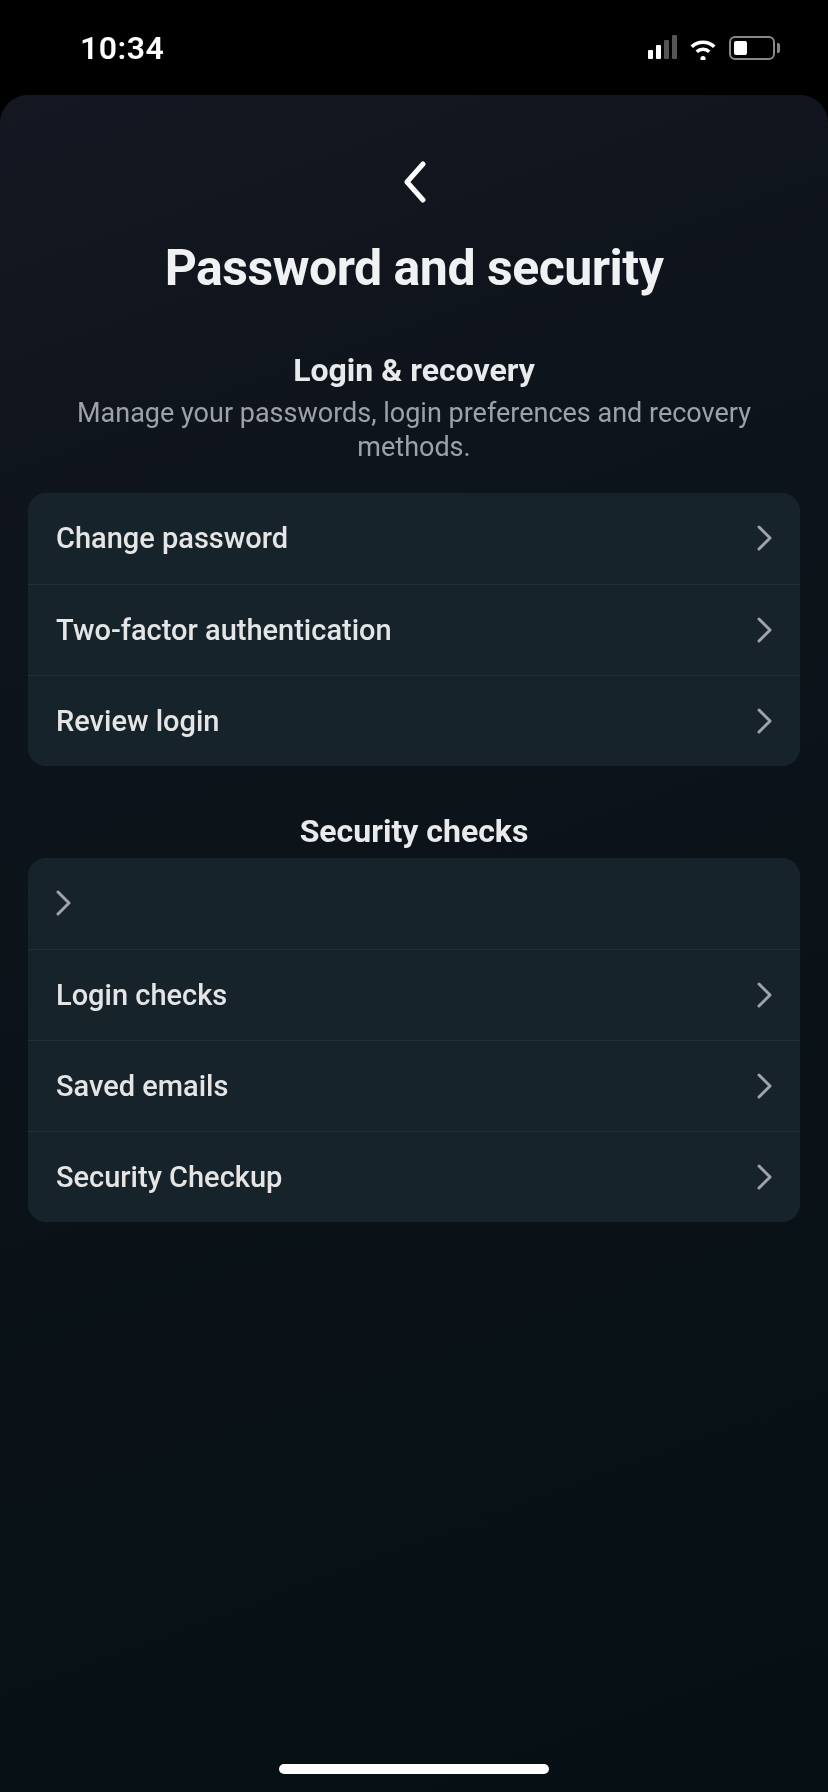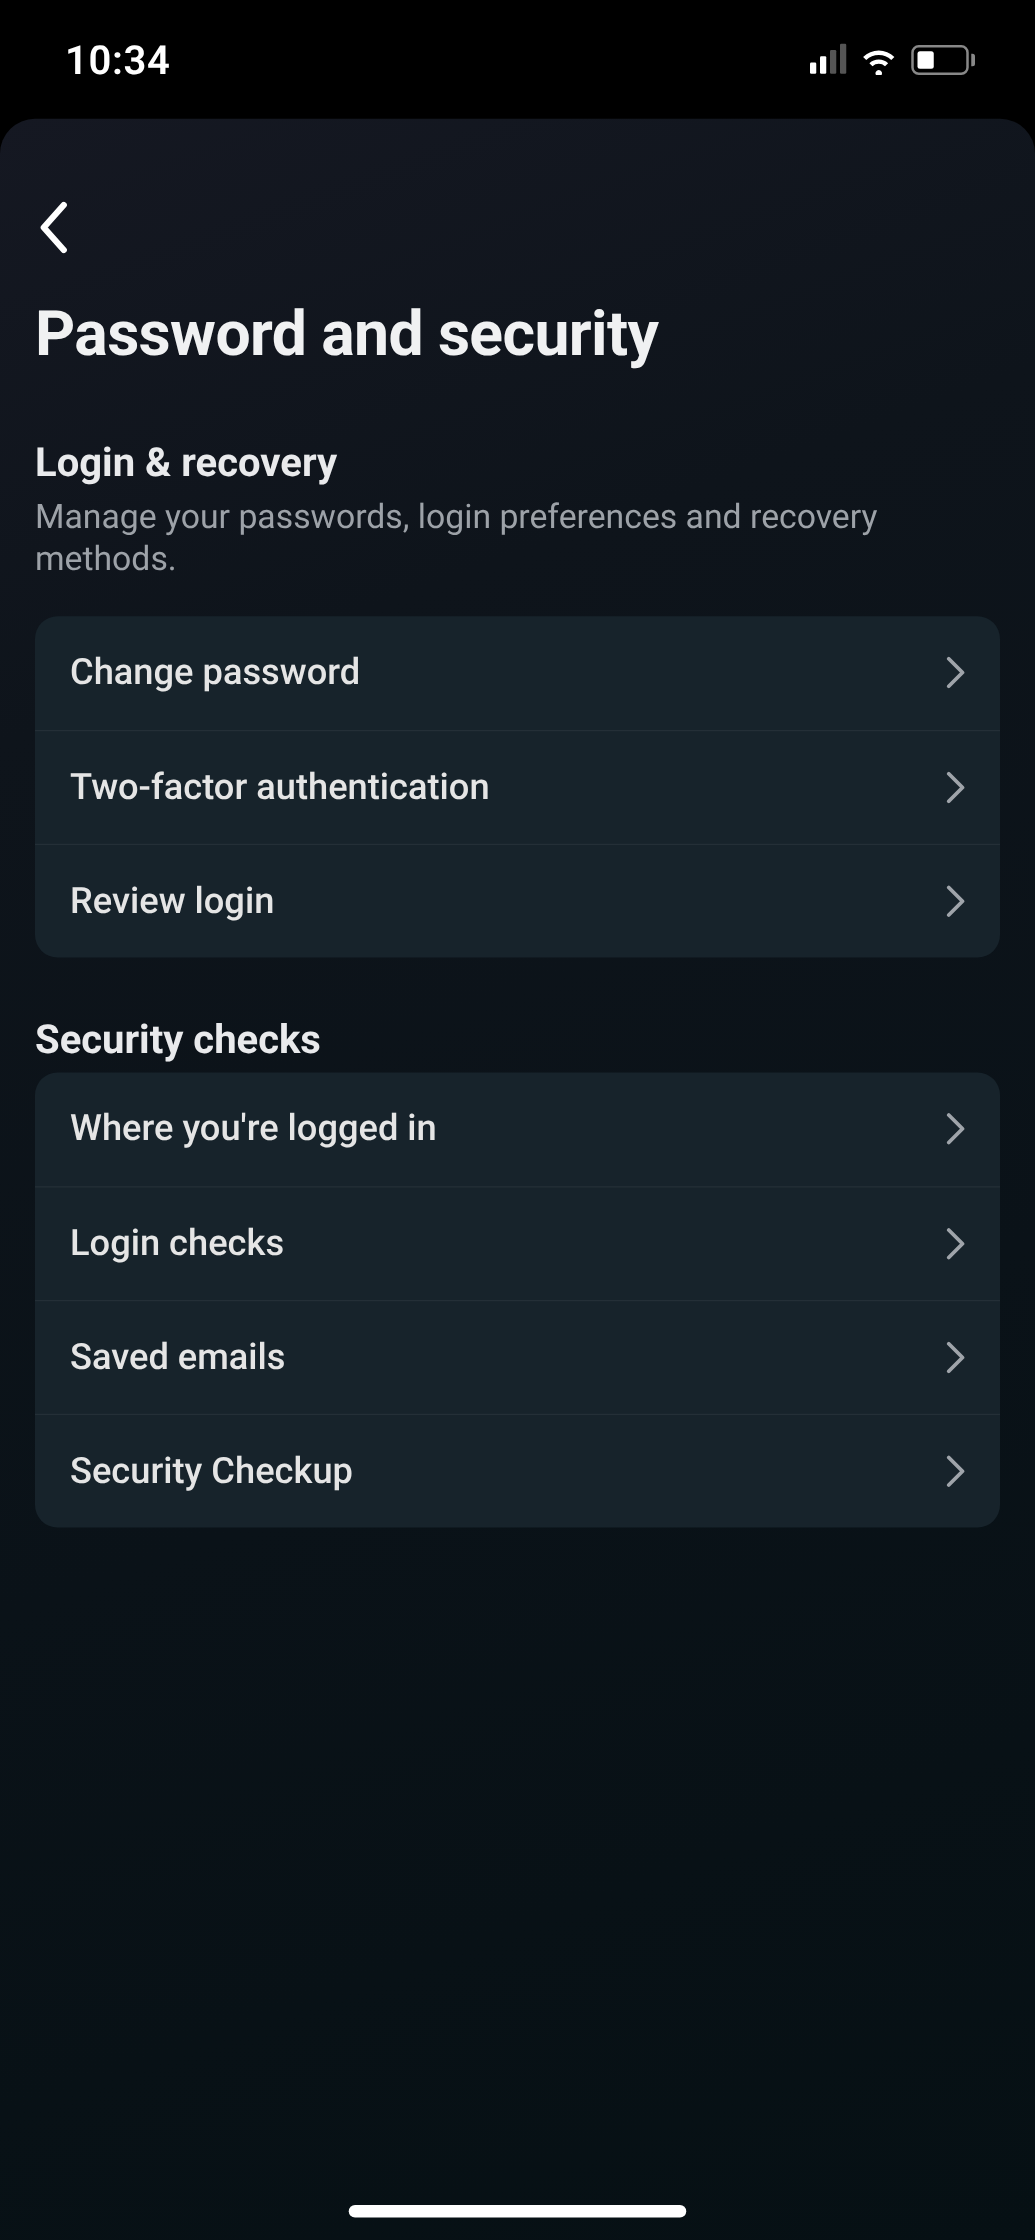--- a/index.html
+++ b/index.html
@@ -16,20 +16,21 @@
       color: #ffffff;
       overflow: hidden;
       position: relative;
     }
     .status-bar {
       height: 95px;
       display: flex;
       align-items: center;
       justify-content: space-between;
       padding: 0 48px 0 52px;
+      margin-left: 28px;
     }
     .status-time {
       font-size: 32px;
       font-weight: 600;
       letter-spacing: 0.5px;
     }
     .status-right {
       display: flex;
       align-items: center;
       gap: 10px;
@@ -82,20 +83,21 @@
     .sheet {
       position: absolute;
       top: 95px;
       left: 0;
       right: 0;
       bottom: 0;
       background: linear-gradient(160deg, #151822 0%, #0e141b 25%, #0a1218 60%, #061014 100%);
       border-top-left-radius: 28px;
       border-top-right-radius: 28px;
       padding: 0 28px;
+      text-align: center;
     }
 
     .sheet-header {
       padding-top: 60px;
       padding-bottom: 24px;
     }
     .back-button {
       background: none;
       border: none;
       padding: 6px 0;
@@ -250,21 +252,20 @@
       </div>
 
     </div>
   </div>
 
   <div class="section" style="margin-top:46px;">
     <div class="section-title">Security checks</div>
     <div class="list">
 
       <div class="list-item">
-        <span class="list-item-label">Where you're logged in</span>
         <span class="chevron-right">
           <svg viewBox="0 0 15 26">
               <polyline points="2,2 13,13 2,24" fill="none" stroke="#9fa4aa" stroke-width="3" stroke-linecap="round" stroke-linejoin="round"></polyline>
             </svg>
         </span>
       </div>
 
       <div class="list-item">
         <span class="list-item-label">Login checks</span>
         <span class="chevron-right">

